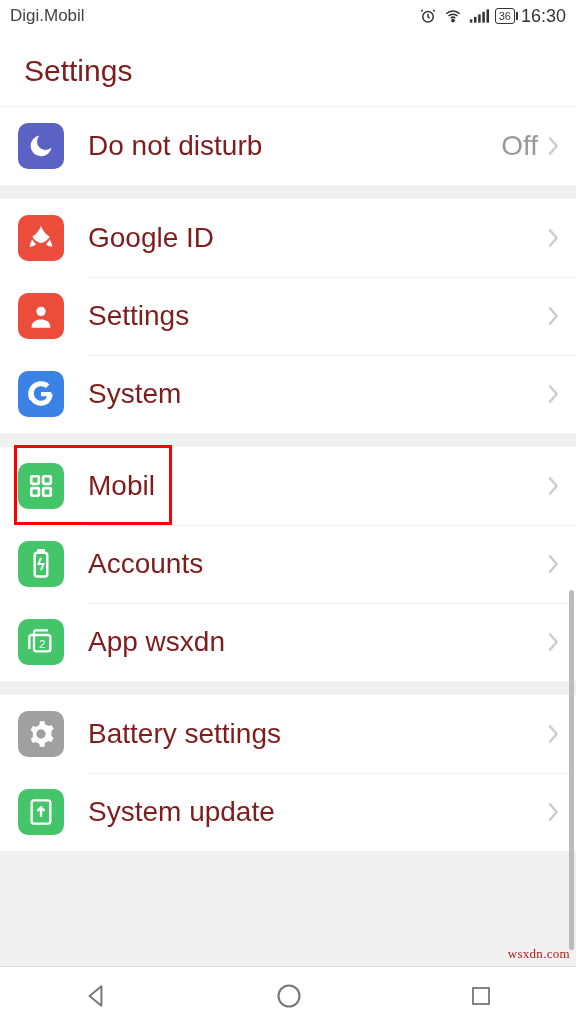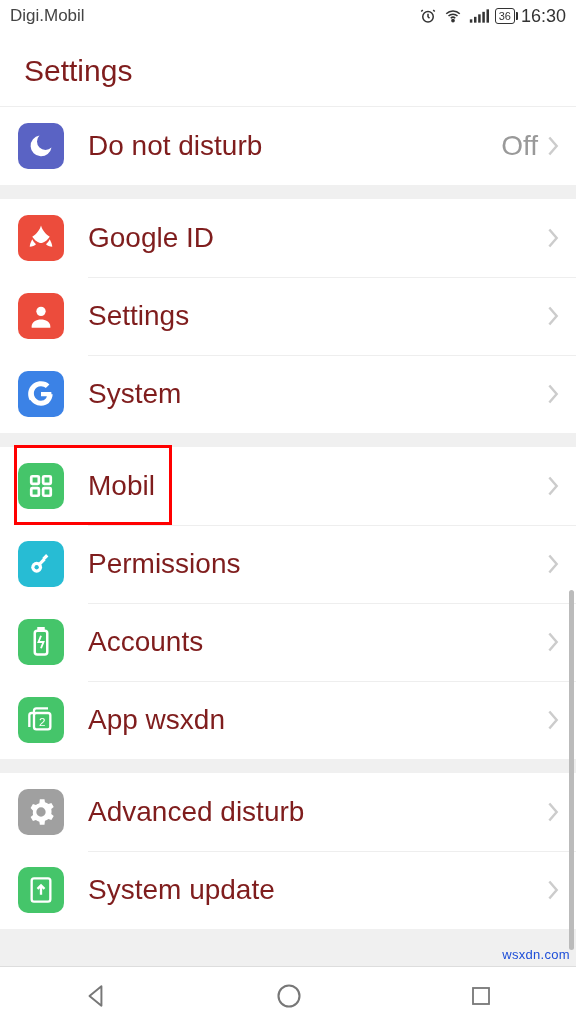--- a/index.html
+++ b/index.html
@@ -75,22 +75,23 @@
   }
   .nav-bar {
     position:absolute; bottom:0; left:0; right:0;
     height:58px; background:#fff;
     display:flex; align-items:center; justify-content:space-around;
     border-top:1px solid #ddd;
   }
   .nav-btn { color:#666; display:flex; align-items:center; justify-content:center;}
   .watermark {
     position:absolute; right:6px; bottom:62px;
-    font-size:13px; color:#1d4ed8;
+    font-size:13px; color:#b91c1c;
     letter-spacing:0.3px;
+    font-family:Liberation Serif, serif;
   }
   svg { display:block; }
 </style>
 </head>
 <body>
 
 <div class="status-bar">
   <span class="status-left">Digi.Mobil</span>
   <div class="status-right">
     <span>
@@ -194,36 +195,20 @@
         </svg>
     </div>
     <span class="row-label">Mobil</span>
     <span class="chevron">
         <svg width="14" height="22" viewBox="0 0 10 18" fill="none" stroke="#ccc" stroke-width="2">
           <path d="M2 2l6 7-6 7"></path>
         </svg>
       </span>
   </div>
   <div class="row">
-    <div class="icon-wrap" style="background:#27bcd4">
-      <svg width="26" height="26" viewBox="0 0 24 24" fill="#fff">
-          <circle cx="8" cy="15" r="5"></circle>
-          <circle cx="8" cy="15" r="2" fill="#27bcd4"></circle>
-          <rect x="11" y="6" width="3" height="8" transform="rotate(45 12 10)"></rect>
-          <rect x="15" y="3" width="3" height="5" transform="rotate(45 16 5)"></rect>
-        </svg>
-    </div>
-    <span class="row-label">Permissions</span>
-    <span class="chevron">
-        <svg width="14" height="22" viewBox="0 0 10 18" fill="none" stroke="#ccc" stroke-width="2">
-          <path d="M2 2l6 7-6 7"></path>
-        </svg>
-      </span>
-  </div>
-  <div class="row">
     <div class="icon-wrap" style="background:#45c56a">
       <svg width="22" height="30" viewBox="0 0 16 24" fill="none" stroke="#fff" stroke-width="2">
           <rect x="3" y="3" width="10" height="19" rx="2"></rect>
           <rect x="6" y="1" width="4" height="2" fill="#fff"></rect>
           <path d="M8 7l-2 5h4l-2 5" fill="none" stroke="#fff" stroke-width="1.5"></path>
         </svg>
     </div>
     <span class="row-label">Accounts</span>
     <span class="chevron">
         <svg width="14" height="22" viewBox="0 0 10 18" fill="none" stroke="#ccc" stroke-width="2">
@@ -249,21 +234,21 @@
 </div>
 
 <div class="group" style="margin-bottom:0;">
   <div class="row">
     <div class="icon-wrap" style="background:#a0a0a0">
       <svg width="28" height="28" viewBox="0 0 24 24" fill="#fff">
           <path d="M12 8a4 4 0 1 0 0 8 4 4 0 0 0 0-8zm9 4c0 .6-.1 1.2-.2 1.8l2.1 1.6-2 3.5-2.5-.9c-.9.7-1.9 1.3-3 1.6L15 23h-4l-.4-2.6c-1.1-.3-2.1-.9-3-1.6l-2.5.9-2-3.5 2.1-1.6c-.1-.6-.2-1.2-.2-1.8s.1-1.2.2-1.8L3.1 8.6l2-3.5 2.5.9c.9-.7 1.9-1.3 3-1.6L11 1h4l.4 2.6c1.1.3 2.1.9 3 1.6l2.5-.9 2 3.5-2.1 1.6c.1.6.2 1.2.2 1.8z"></path>
           <circle cx="12" cy="12" r="2.3" fill="#a0a0a0"></circle>
         </svg>
     </div>
-    <span class="row-label">Advanced disturb</span>
+    <span class="row-label">Battery settings</span>
     <span class="chevron">
         <svg width="14" height="22" viewBox="0 0 10 18" fill="none" stroke="#ccc" stroke-width="2">
           <path d="M2 2l6 7-6 7"></path>
         </svg>
       </span>
   </div>
   <div class="row">
     <div class="icon-wrap" style="background:#45c56a">
       <svg width="26" height="28" viewBox="0 0 20 24" fill="none" stroke="#fff" stroke-width="2">
           <rect x="2" y="2" width="16" height="20" rx="2"></rect>

